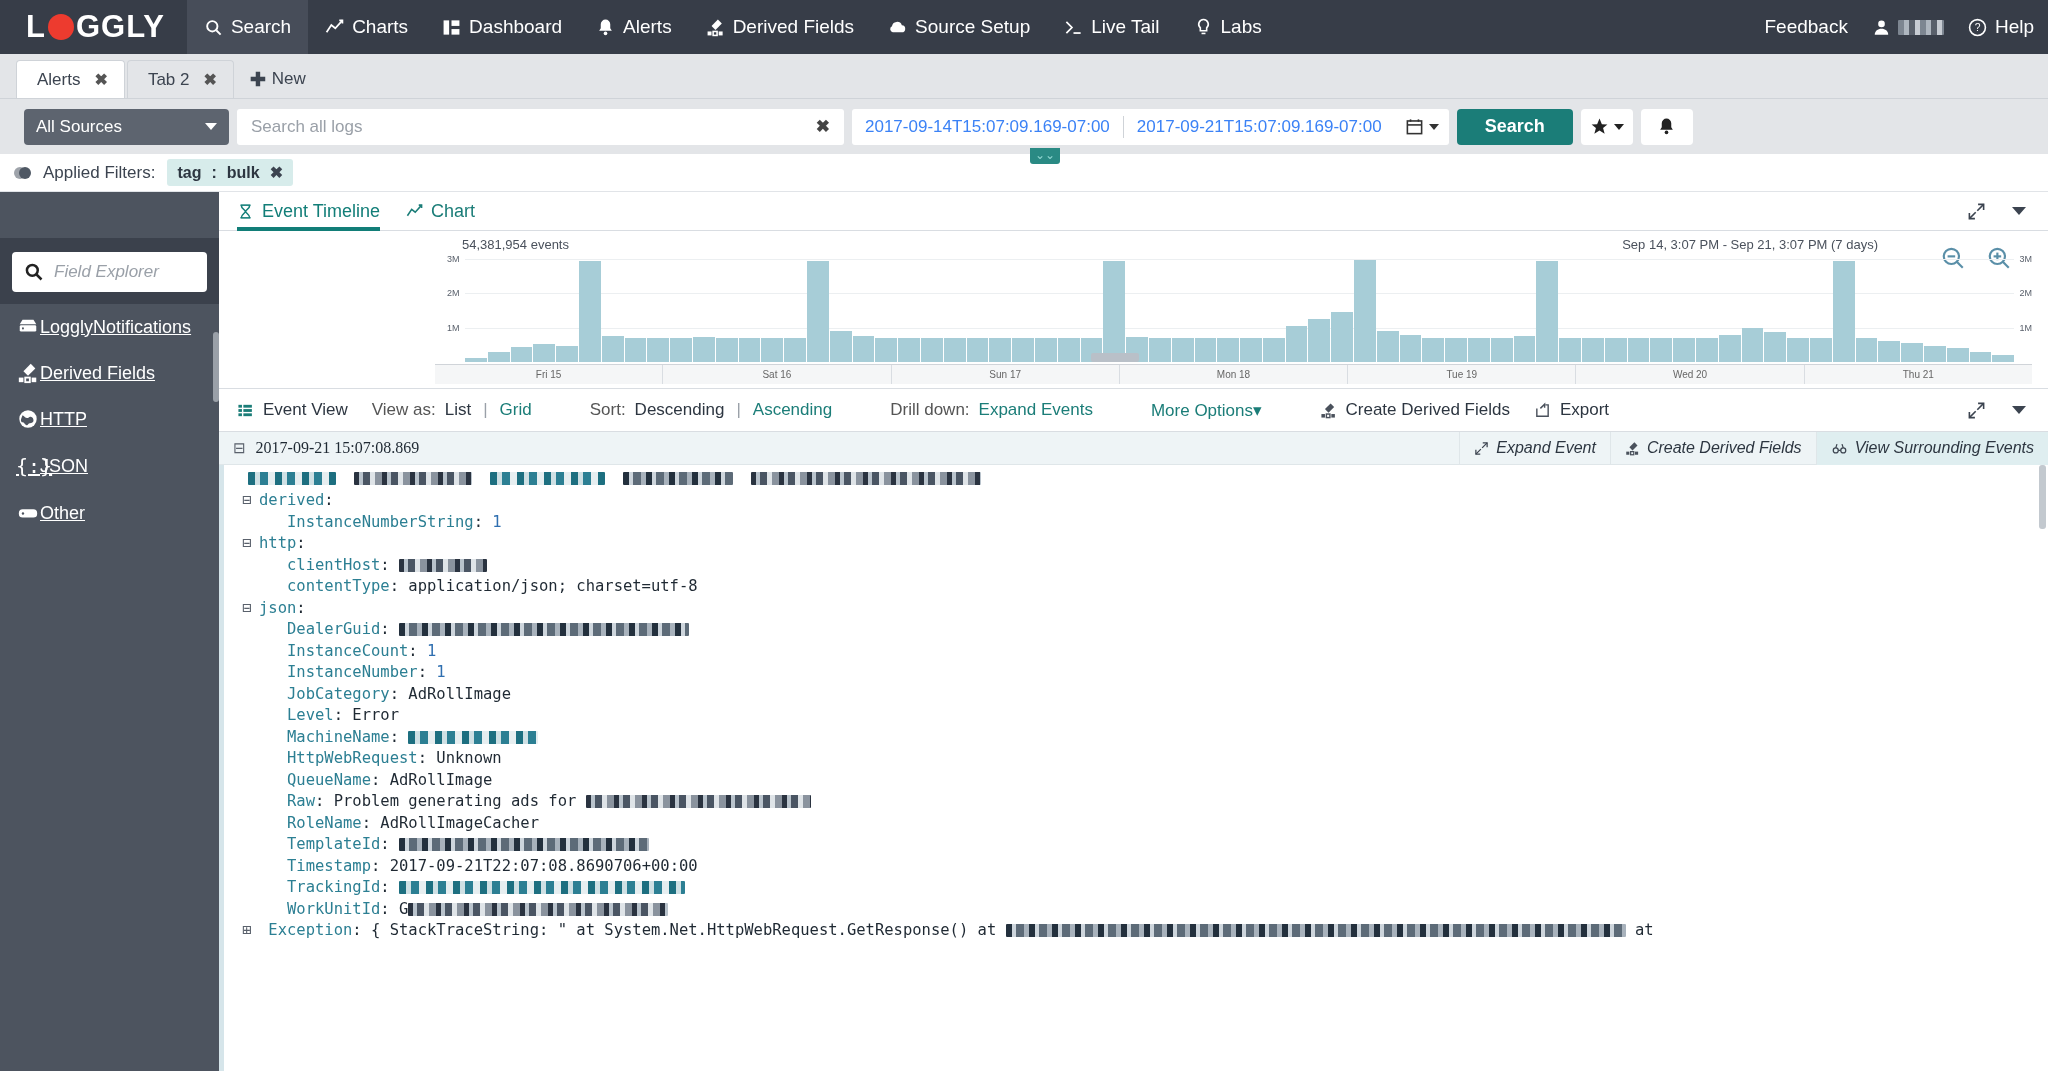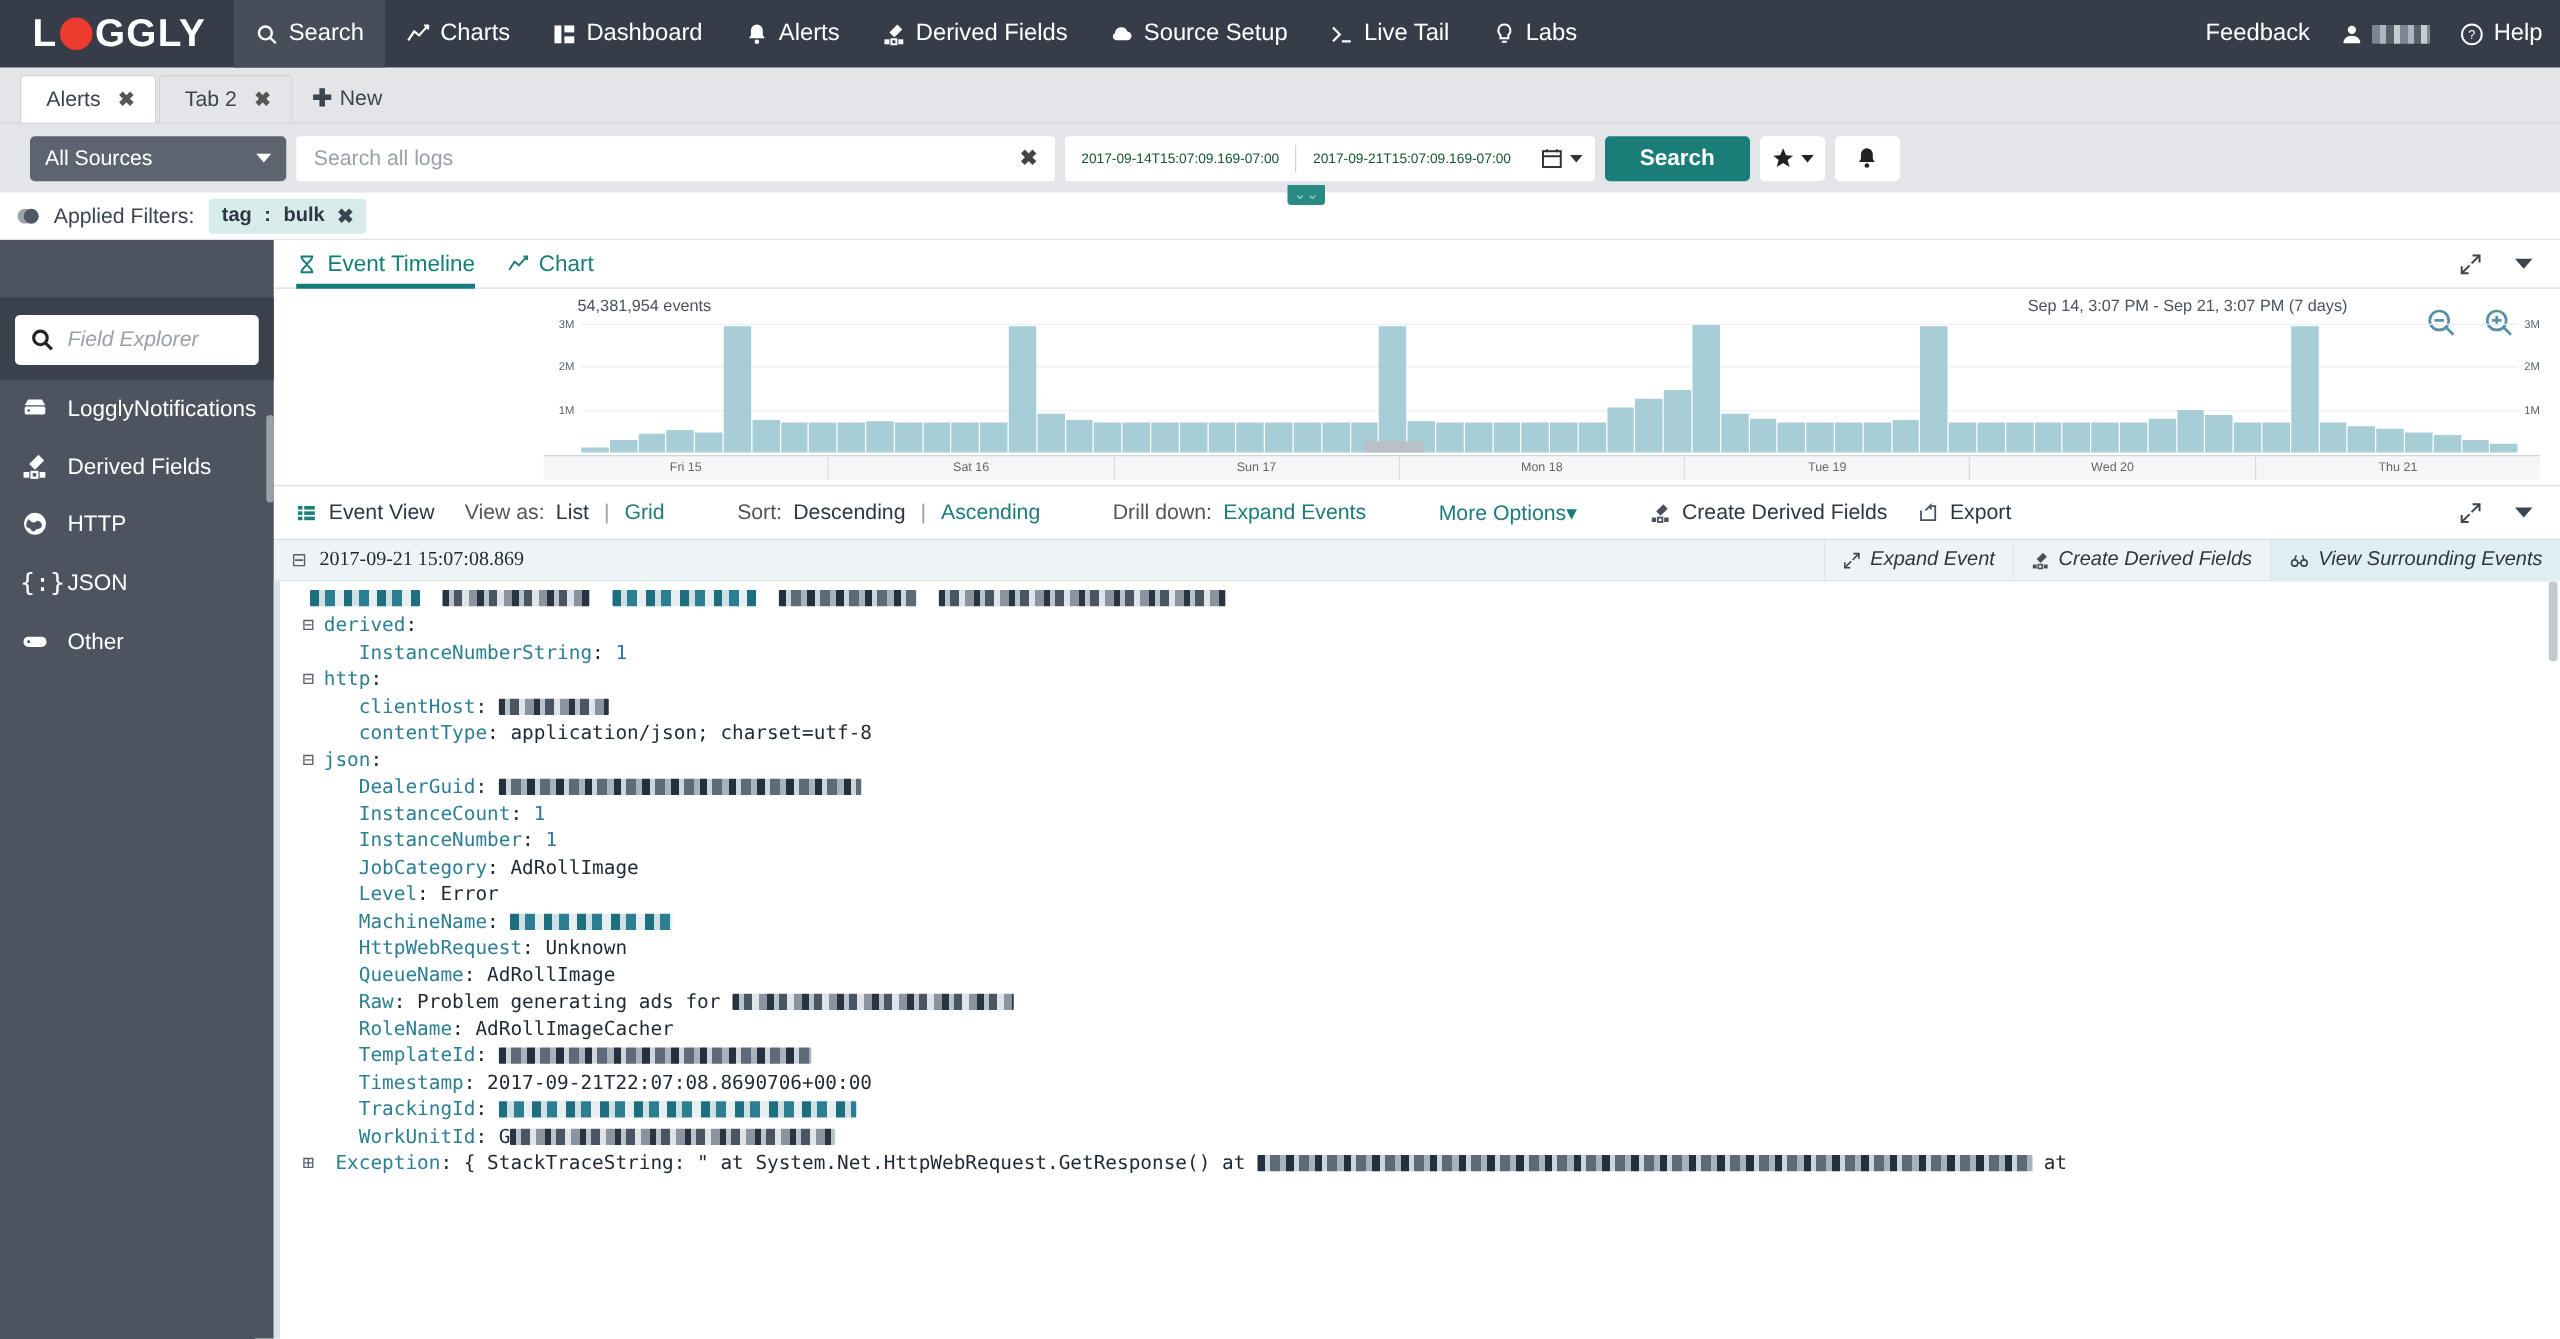--- a/index.html
+++ b/index.html
@@ -74,21 +74,21 @@
   .searchfield .clear { margin-left:auto; font-size:17px; color:#444; font-weight:bold; cursor:pointer;}
   .chevdown {
     position:absolute; left:1030px; top:49px; width:30px; height:16px;
     background:#2a8a84; border-radius:0 0 3px 3px; color:#8fd6d1;
     font-size:12px; text-align:center; line-height:14px; cursor:pointer;
   }
   .daterange {
     height:36px; background:#fff; border-radius:3px; display:flex; align-items:center;
     padding: 0 10px 0 0;
   }
-  .dpart { font-size:11px; color:#14532d; padding: 0 13px; line-height:36px; }
+  .dpart { font-size:17px; color:#3b82f6; padding: 0 13px; line-height:36px; }
   .dsep { width:1px; height:22px; background:#cfd3d8; }
   .calbtn { display:flex; align-items:center; gap:5px; padding-left:10px; cursor:pointer;}
   .searchbtn {
     height:36px; padding: 0 28px; background:#1b7d78; color:#fff; border:none;
     border-radius:4px; font-size:18px; font-weight:bold; cursor:pointer;
     font-family:"Liberation Sans",sans-serif;
   }
   .iconbtn {
     height:36px; min-width:52px; background:#fff; border-radius:4px;
     display:flex; align-items:center; justify-content:center; gap:5px; cursor:pointer;
@@ -116,22 +116,22 @@
 
   
   #sidebar { width:219px; background:#4d545f; flex:0 0 219px; position:relative; }
   .fe-wrap { padding:14px 12px 12px 12px; background:#3b414c;margin-top:46px; }
   .fe-box {
     background:#fff; border-radius:4px; height:40px; display:flex; align-items:center;
     padding: 0 12px; gap:10px;
   }
   .fe-box .ph { color:#9aa0a8; font-size:17px; font-style:italic; }
   .sb-item {
-    display:flex; align-items:center; gap:14px; padding: 12px 16px;
-    color:#fff; font-size:18px; cursor:pointer;
+    display:flex; align-items:center; gap:0; padding: 12px 16px;
+    color:#fff; font-size:18px; cursor:pointer;text-decoration:underline;
   }
   .sb-item svg { flex:0 0 auto; }
   .sb-scroll {
     position:absolute; left:213px; top:140px; width:6px; height:70px;
     background:#9aa0a8; border-radius:3px;
   }
 
   
   #main { flex:1; display:flex; flex-direction:column; background:#fff; min-width:0; }
 

